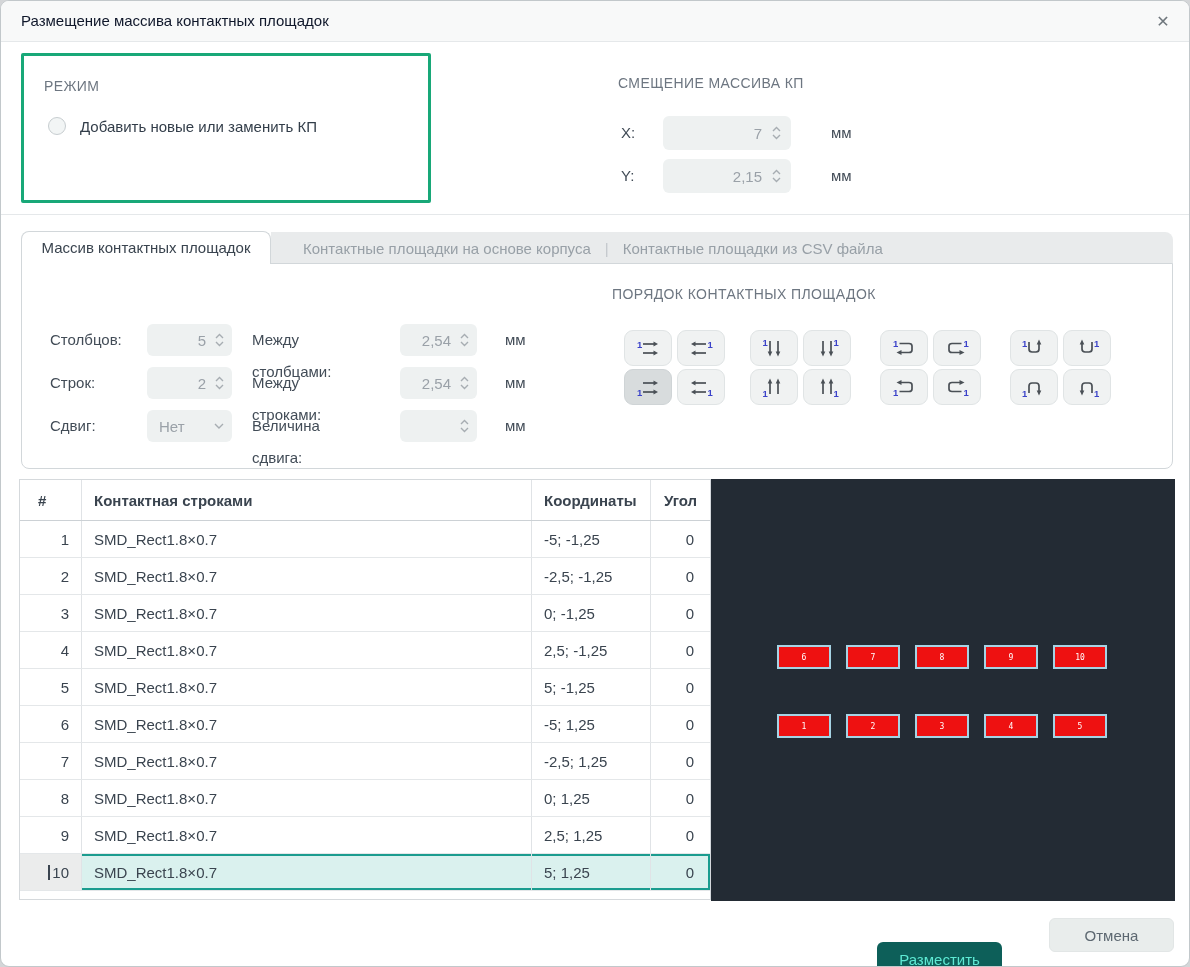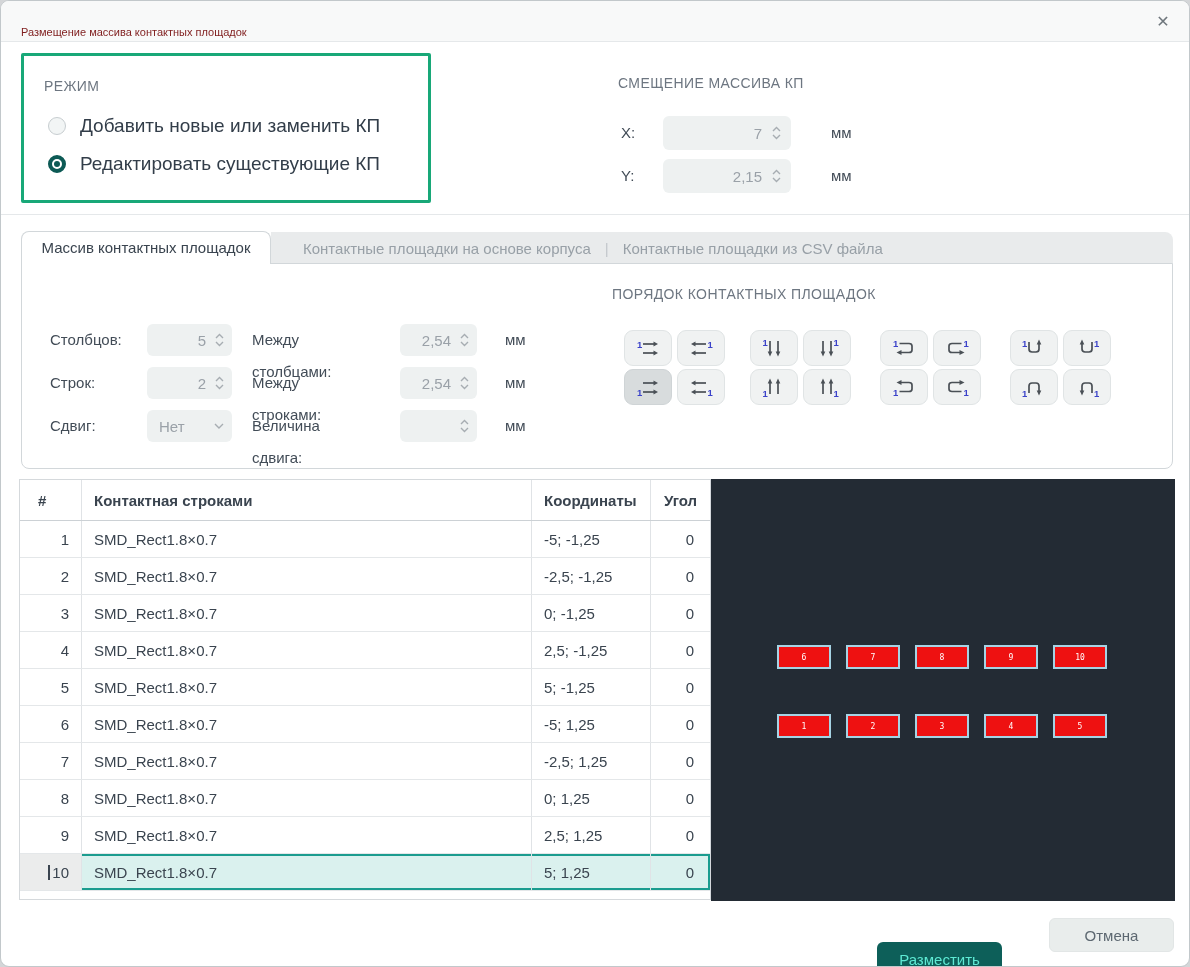--- a/index.html
+++ b/index.html
@@ -10,21 +10,21 @@
   }
   #dialog{
     position:absolute;inset:0;background:#ffffff;border:1px solid #c2c8cb;
     border-radius:9px;box-sizing:border-box;overflow:hidden;
   }
   
   .titlebar{
     position:absolute;left:0;top:0;right:0;height:40px;background:#f8f9f9;
     border-bottom:1px solid #e5e8ea;
   }
-  .titlebar .title{position:absolute;left:20px;top:11px;line-height:40px;font-size:11px;color:#7f1d1d;}
+  .titlebar .title{position:absolute;left:20px;top:0;line-height:40px;font-size:15px;color:#0f172a;}
   .close-btn{
     position:absolute;right:14px;top:9px;width:24px;height:24px;line-height:24px;
     text-align:center;font-size:16px;color:#6f777d;cursor:pointer;
   }
   
   .mode-box{
     position:absolute;left:20px;top:52px;width:410px;height:150px;
     border:3px solid #18a878;border-radius:2px;box-sizing:border-box;background:#fff;
   }
   .section-label{font-size:14px;color:#6d7681;letter-spacing:.4px;}
@@ -33,21 +33,21 @@
   .radio-row.r1{top:60px;}
   .radio-row.r2{top:98px;}
   .radio{
     width:18px;height:18px;border-radius:50%;box-sizing:border-box;
     border:1.5px solid #c7cdd0;background:#f2f5f5;margin-right:14px;flex:none;
   }
   .radio.sel{border:4px solid #0d5a55;background:#fff;position:relative;}
   .radio.sel::after{
     content:"";position:absolute;left:2px;top:2px;width:6px;height:6px;border-radius:50%;background:#0d5a55;
   }
-  .radio-label{font-size:19px;color:#323d49;}
+  .radio-label{font-size:15px;color:#323d49;}
   .offset-title{position:absolute;left:617px;top:74px;}
   .offset-row{position:absolute;height:34px;}
   .offset-row .lbl{position:absolute;left:0;top:0;line-height:34px;font-size:15px;color:#424c57;}
   .offset-row.x{left:620px;top:115px;}
   .offset-row.y{left:620px;top:158px;}
   .spin-field{
     position:absolute;left:42px;top:0;width:128px;height:34px;background:#eef1f1;
     border-radius:6px;display:flex;align-items:center;justify-content:flex-end;box-sizing:border-box;
     padding-right:10px;
   }
@@ -149,24 +149,20 @@
     <span class="title">Размещение массива контактных площадок</span>
     <span class="close-btn">✕</span>
   </div>
 
   <div class="mode-box">
     <span class="section-label">РЕЖИМ</span>
     <div class="radio-row r1">
       <span class="radio"></span>
       <span class="radio-label">Добавить новые или заменить КП</span>
     </div>
-    <div class="radio-row r2">
-      <span class="radio sel"></span>
-      <span class="radio-label">Редактировать существующие КП</span>
-    </div>
   </div>
 
   <span class="section-label offset-title">СМЕЩЕНИЕ МАССИВА КП</span>
   <div class="offset-row x">
     <span class="lbl">X:</span>
     <div class="spin-field">
       <span class="val">7</span>
       <svg width="9" height="14" viewBox="0 0 9 14">
           <path d="M1,5 L4.5,1.5 L8,5" stroke="#a7adb2" stroke-width="1.4" fill="none"></path>
           <path d="M1,9 L4.5,12.5 L8,9" stroke="#a7adb2" stroke-width="1.4" fill="none"></path>

